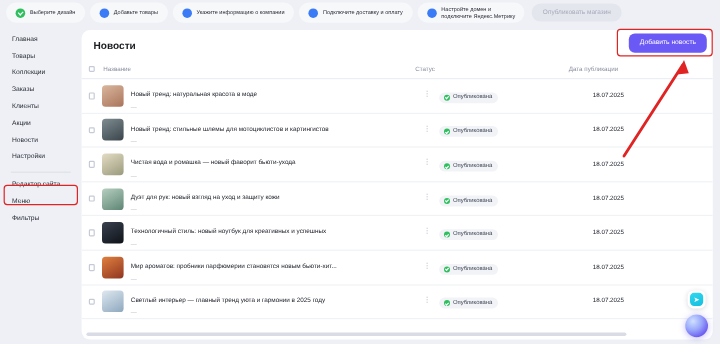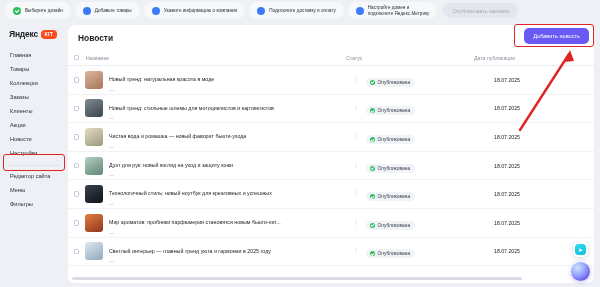--- a/index.html
+++ b/index.html
@@ -220,24 +220,20 @@
     </div>
     <div class="step">
       <span class="step-dot"></span>
       <span class="step-label">Настройте домен и
 подключите Яндекс.Метрику</span>
     </div>
     <button class="publish-btn">Опубликовать магазин</button>
   </div>
 
   <div class="sidebar">
-    <div class="brand">
-      <span class="brand-text">Яндекс</span>
-      <span class="brand-badge">КІТ</span>
-    </div>
     <div class="nav-group">
       <div class="nav-item">Главная</div>
       <div class="nav-item">Товары</div>
       <div class="nav-item">Коллекции</div>
       <div class="nav-item">Заказы</div>
       <div class="nav-item">Клиенты</div>
       <div class="nav-item">Акции</div>
       <div class="nav-item">Новости</div>
       <div class="nav-item">Настройки</div>
     </div>

